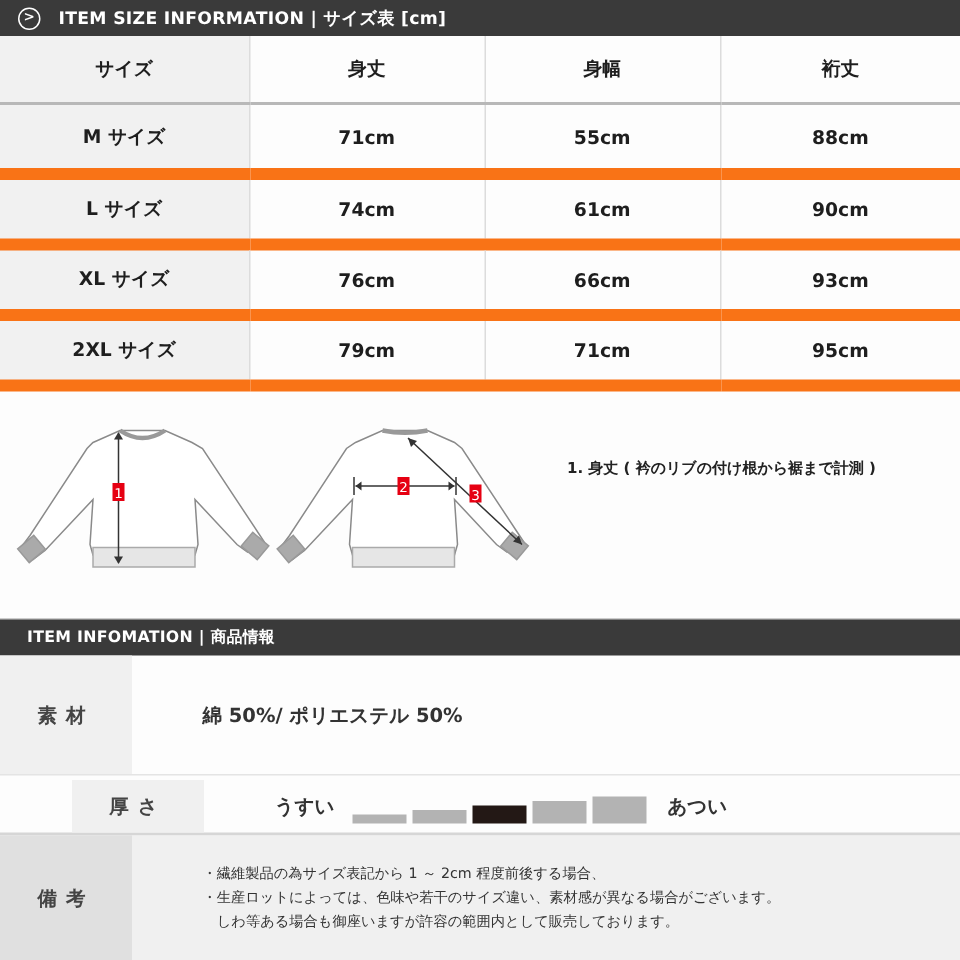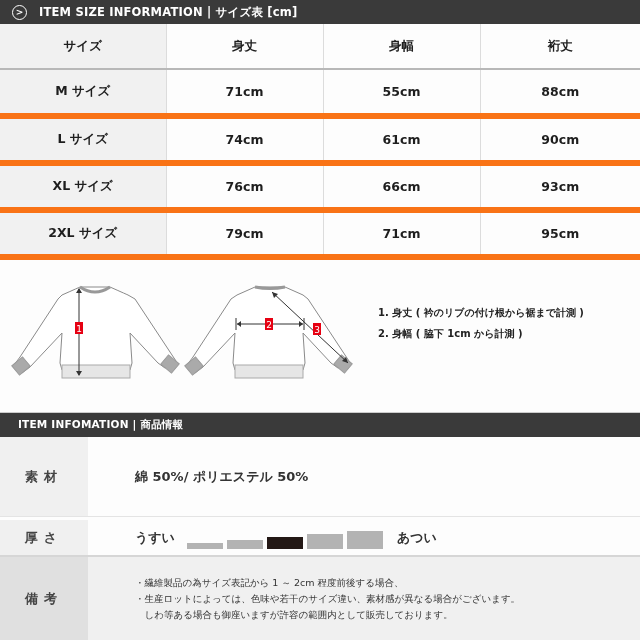--- a/index.html
+++ b/index.html
@@ -16,41 +16,41 @@
   .circle-icon {
     width: 15px; height: 15px; border: 1.5px solid #fff; border-radius: 50%;
     display: inline-flex; align-items: center; justify-content: center; margin-right: 12px;
     font-size: 9px; line-height: 1;
   }
 
   
   .size-table { position: absolute; top: 24px; left: 0; width: 640px; border-collapse: collapse; }
   .size-table td, .size-table th {
     height: 47px; text-align: center; font-weight: bold; font-size: 12.5px; color: #1e1e1e;
-    border-left: 1px solid #dcdcdc; border-bottom: 6px solid #f97316;
+    border-left: 1px solid #dcdcdc; border-bottom: 8px solid #f97316;
   }
   .size-table tr:first-child th { height: 45px; border-bottom: 2px solid #b8b8b8; }
   .size-table td:first-child, .size-table th:first-child { border-left: none; background: #f1f1f1; width: 166px; margin-left: 36px; }
   .size-table th:nth-child(2), .size-table td:nth-child(2) { width: 157px; background: #fdfdfd; }
   .size-table th:nth-child(3), .size-table td:nth-child(3) { width: 157px; background: #fdfdfd; }
   .size-table th:nth-child(4), .size-table td:nth-child(4) { background: #fdfdfd; }
 
   
   .diagram { position: absolute; top: 275px; left: 0; width: 370px; height: 115px; }
   .legend { position: absolute; top: 302px; left: 378px; font-size: 10px; font-weight: bold; color: #222; line-height: 21px; }
 
   
   .info-row { position: absolute; left: 0; width: 640px; display: flex; }
   .info-label {
     width: 88px; display: flex; align-items: center; justify-content: center;
     font-size: 13px; font-weight: bold; color: #444; letter-spacing: 6px; background: #f0f0f0;
   }
   .info-value { flex: 1; display: flex; align-items: center; padding-left: 47px; font-size: 13px; font-weight: bold; color: #333; }
   .row-material { top: 437px; height: 80px; border-bottom: 1px solid #e4e4e4; }
-  .row-thickness { top: 520px; height: 37px; border-bottom: 2px solid #d6d6d6; }
+  .row-thickness { top: 520px; height: 37px; border-bottom: 2px solid #d6d6d6; padding-left: 48px; }
   .row-thickness .info-label, .row-material .info-label { background: #f0f0f0; }
   .row-notes { top: 557px; height: 83px; }
   .row-notes .info-label { background: #e0e0e0; }
   .row-notes .info-value { background: #f0f0f0; font-size: 9.5px; font-weight: normal; color: #333; line-height: 16px; align-items: center; }
 
   .thick-scale { display: flex; align-items: flex-end; gap: 4px; margin: 0 14px 0 12px; height: 22px; }
   .thick-bar { width: 36px; background: #b3b3b3; }
   .thick-bar.active { background: #231815; }
 </style>
 </head>
@@ -127,21 +127,20 @@
   <text x="269" y="53" font-size="9" font-family="DejaVu Sans, sans-serif" fill="#fff" text-anchor="middle">2</text>
   <line x1="272" y1="17" x2="348" y2="88" stroke="#333" stroke-width="1"></line>
   <polygon points="272,17 278,19 274,23" fill="#333"></polygon>
   <polygon points="348,88 342,86 346,82" fill="#333"></polygon>
   <rect x="313" y="48" width="8" height="12" fill="#e60012"></rect>
   <text x="317" y="58" font-size="9" font-family="DejaVu Sans, sans-serif" fill="#fff" text-anchor="middle">3</text>
 </svg>
 
 <div class="legend">
   <div>1. 身丈 ( 衿のリブの付け根から裾まで計測 )</div>
-  <div>2. 身幅 ( 脇下 1cm から計測 )</div>
 </div>
 
 <div class="header-bar header-info">
   <span>ITEM INFOMATION | 商品情報</span>
 </div>
 
 <div class="info-row row-material">
   <div class="info-label">素材</div>
   <div class="info-value">綿 50%/ ポリエステル 50%</div>
 </div>

